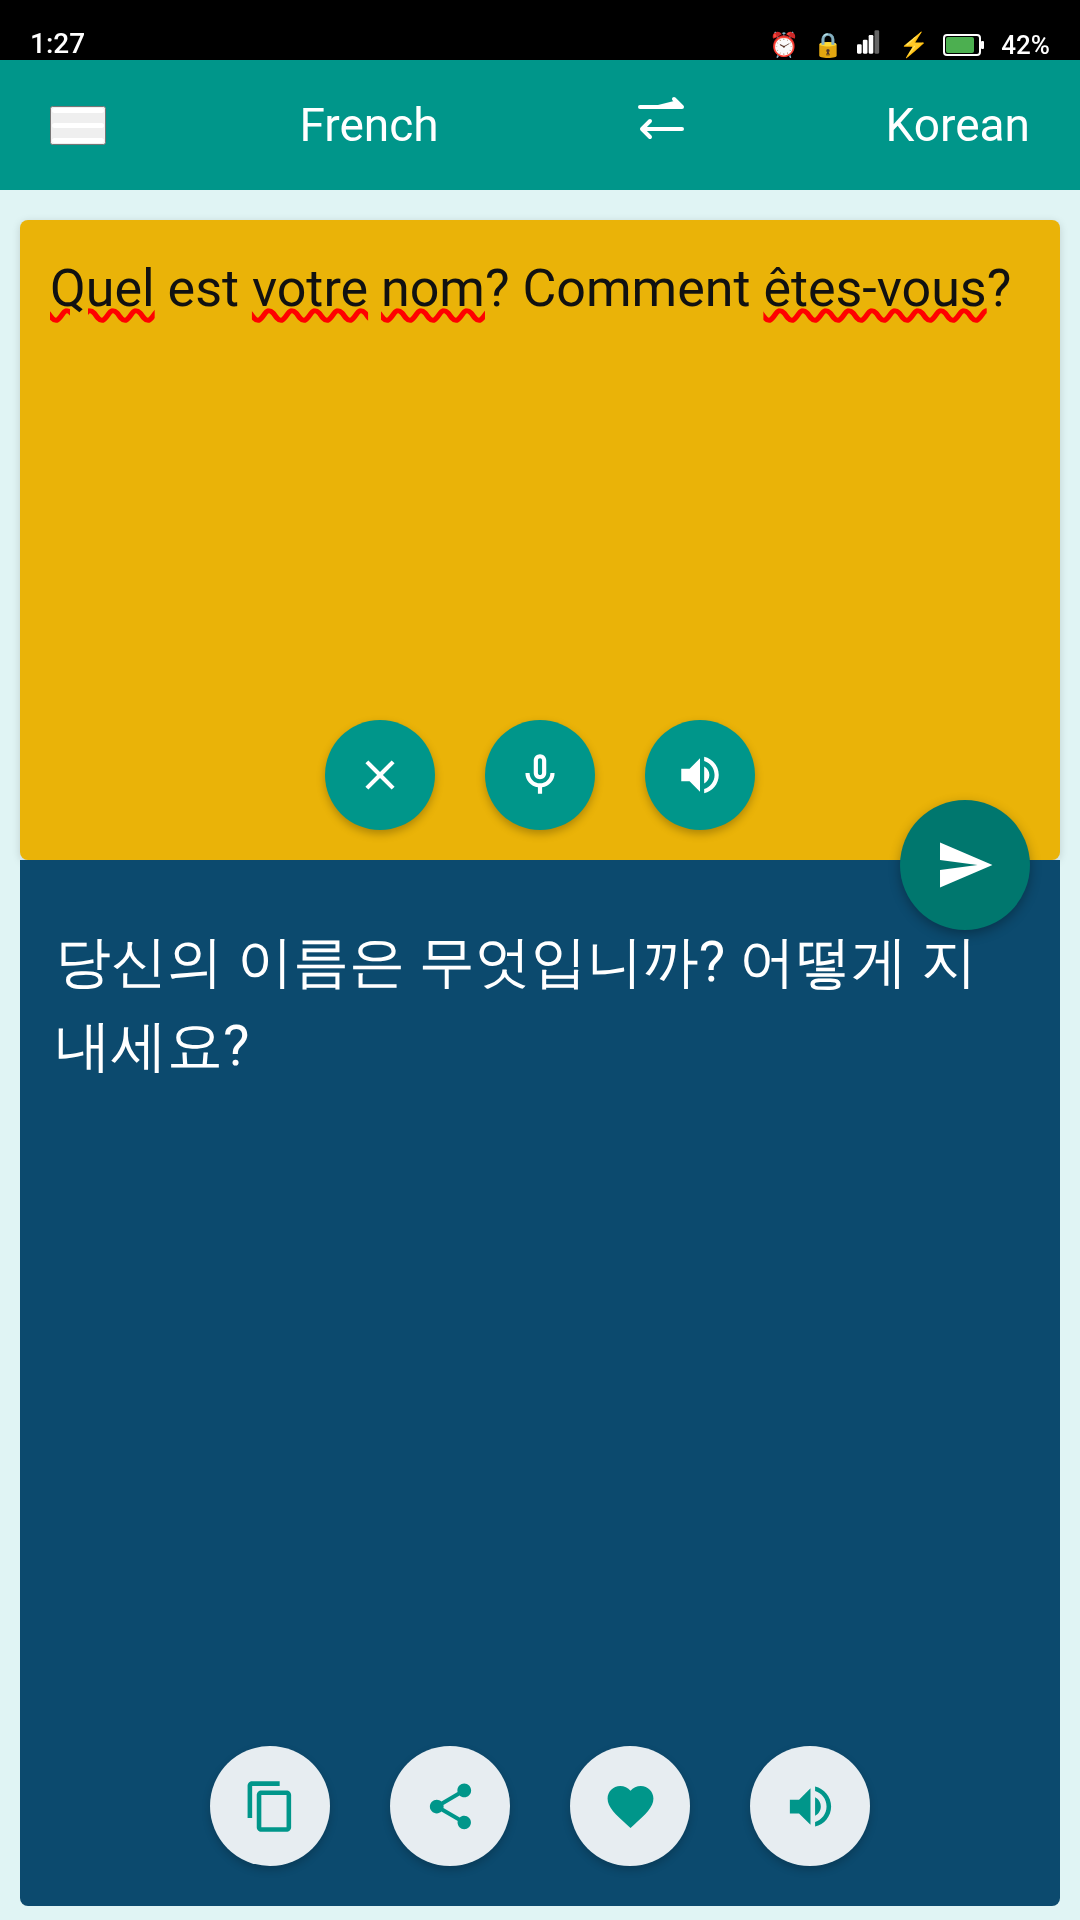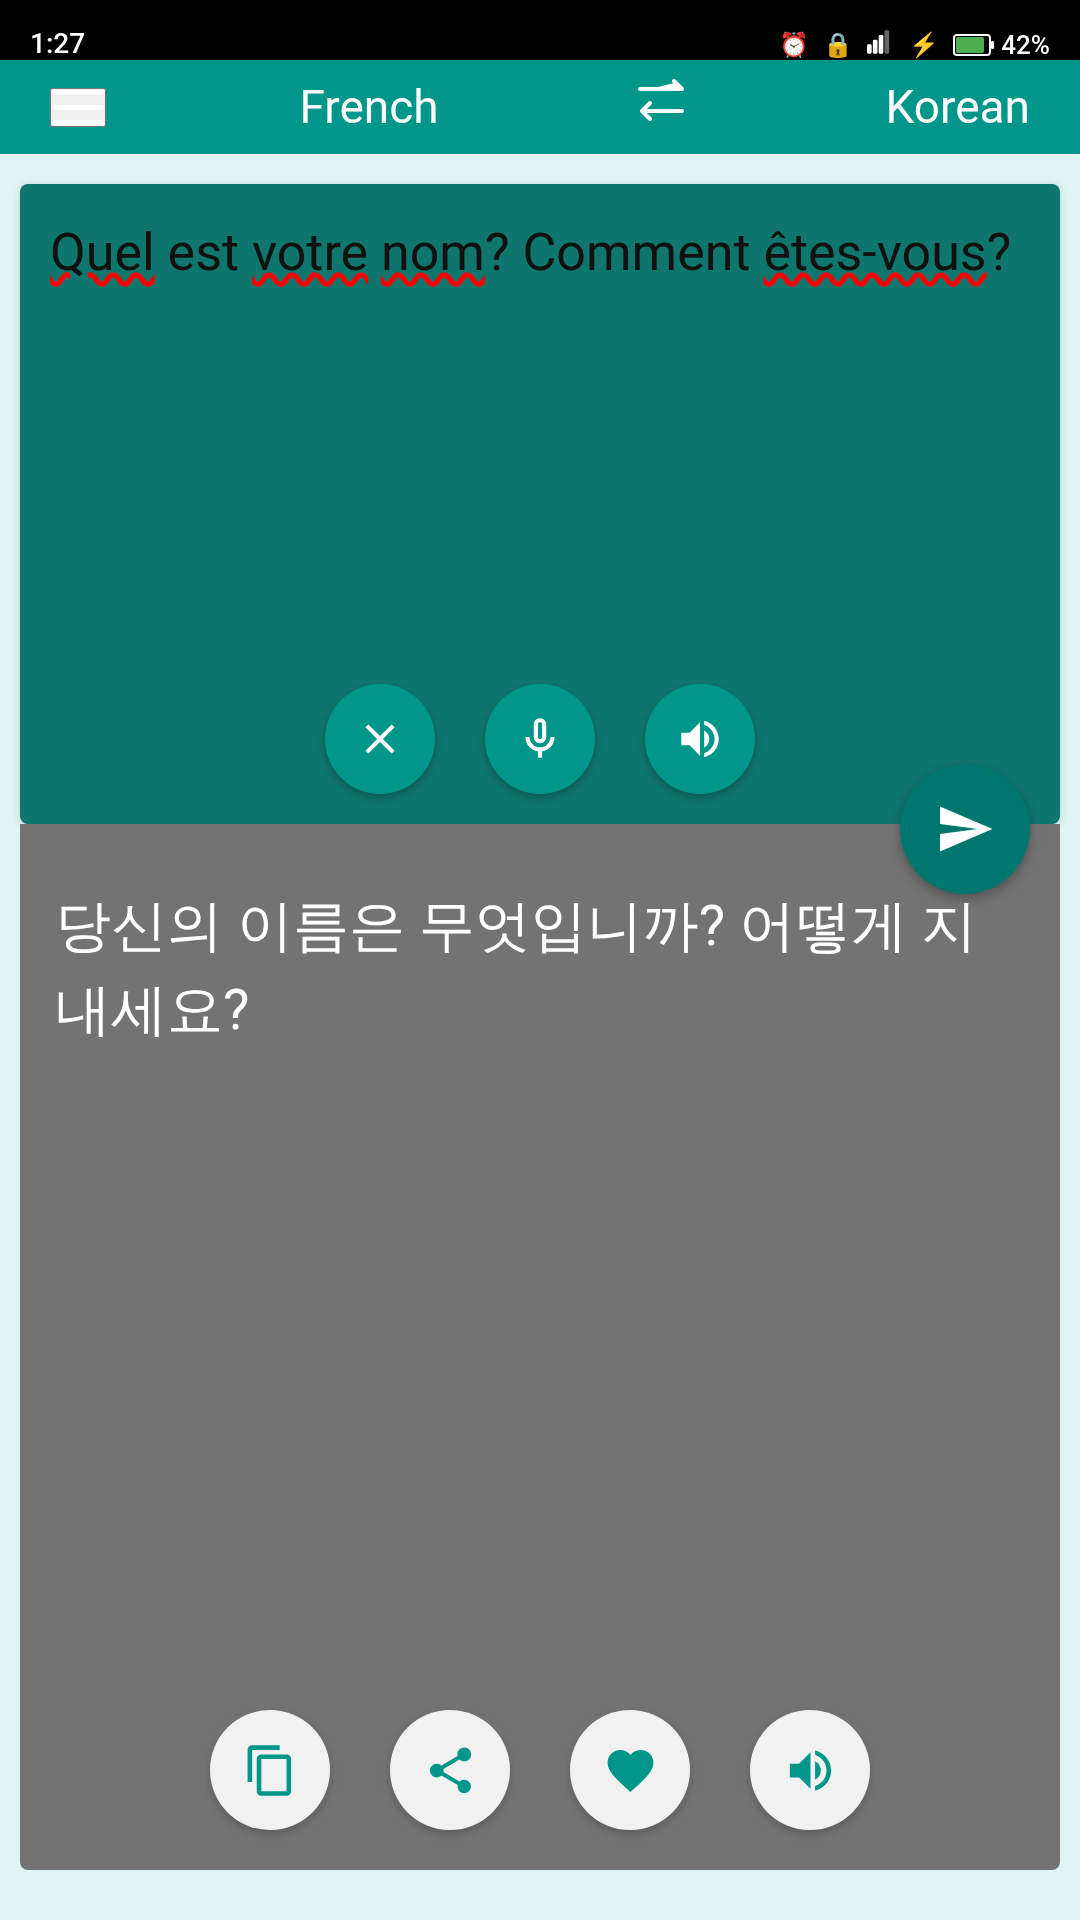--- a/index.html
+++ b/index.html
@@ -37,21 +37,21 @@
       font-size: 24px;
     }
 
     .battery-text {
       font-size: 26px;
     }
 
     
     .top-bar {
       background: #00968A;
-      height: 94px;
+      height: 130px;
       display: flex;
       align-items: center;
       justify-content: space-between;
       padding: 0 50px;
     }
 
     .menu-icon {
       color: #fff;
       font-size: 50px;
       cursor: pointer;
@@ -74,21 +74,21 @@
       font-weight: 400;
     }
 
     .swap-icon {
       color: #fff;
       font-size: 50px;
     }
 
     
     .input-panel {
-      background: #0f766e;
+      background: #eab308;
       margin: 20px 20px 0 20px;
       border-radius: 8px;
       padding: 30px 30px 30px 30px;
       min-height: 640px;
       position: relative;
       box-shadow: 0 2px 8px rgba(0,0,0,0.15);
       display: flex;
       flex-direction: column;
       justify-content: space-between;
     }
@@ -152,21 +152,21 @@
     }
 
     .send-btn svg {
       fill: #fff;
       width: 60px;
       height: 60px;
     }
 
     
     .output-panel {
-      background: #737373;
+      background: #0c4a6e;
       margin: 0 20px 4px 20px;
       border-radius: 0 0 8px 8px;
       padding: 60px 35px 40px 35px;
       flex: 1;
       min-height: 700px;
       position: relative;
       display: flex;
       flex-direction: column;
       justify-content: space-between;
     }
@@ -234,21 +234,21 @@
       <svg width="28" height="24" fill="white" viewBox="0 0 24 20">
         <rect x="0" y="12" width="4" height="8" rx="1"></rect>
         <rect x="5" y="8" width="4" height="12" rx="1"></rect>
         <rect x="10" y="4" width="4" height="16" rx="1"></rect>
         <rect x="15" y="0" width="4" height="20" rx="1" opacity="0.4"></rect>
       </svg>
     </span>
 
     <span class="status-icon">⚡</span>
 
-    <span style="display:flex;align-items:center;gap:6px;">
+    <span style="display:flex;align-items:center;gap:16px;">
       <svg width="42" height="22" viewBox="0 0 42 22" fill="none">
         <rect x="1" y="1" width="36" height="20" rx="3" stroke="white" stroke-width="2"></rect>
         <rect x="3" y="3" width="28" height="16" rx="2" fill="#4caf50"></rect>
         <rect x="38" y="7" width="3" height="8" rx="1" fill="white"></rect>
       </svg>
       <span class="battery-text">42%</span>
     </span>
   </div>
 </div>
 

